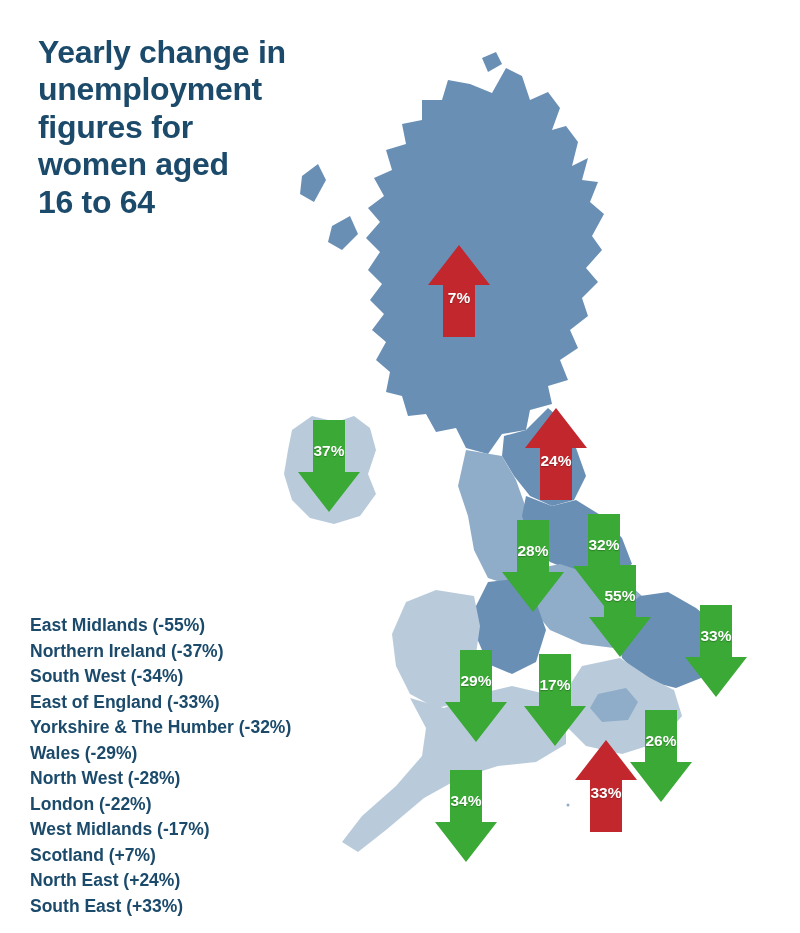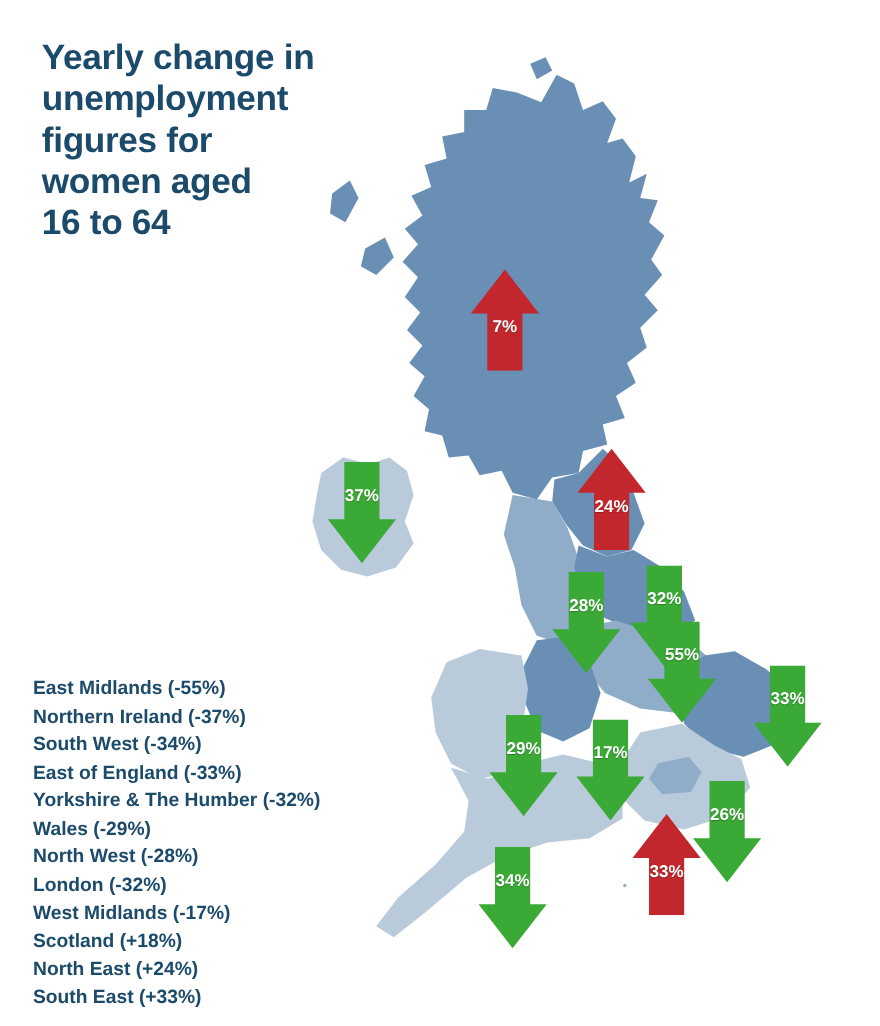--- a/index.html
+++ b/index.html
@@ -91,23 +91,23 @@
 16 to 64</div>
 
   <div id="ranking">
       <div class="rank-item top">East Midlands (-55%)</div>
       <div class="rank-item">Northern Ireland (-37%)</div>
       <div class="rank-item">South West (-34%)</div>
       <div class="rank-item">East of England (-33%)</div>
       <div class="rank-item">Yorkshire &amp; The Humber (-32%)</div>
       <div class="rank-item">Wales (-29%)</div>
       <div class="rank-item">North West (-28%)</div>
-      <div class="rank-item">London (-32%)</div>
+      <div class="rank-item">London (-22%)</div>
       <div class="rank-item">West Midlands (-17%)</div>
-      <div class="rank-item">Scotland (+18%)</div>
+      <div class="rank-item">Scotland (+7%)</div>
       <div class="rank-item">North East (+24%)</div>
       <div class="rank-item">South East (+33%)</div>
     </div>
 
   <div id="map-wrap">
     <svg id="map-svg" viewBox="0 0 570 890" xmlns="http://www.w3.org/2000/svg">
 
       <path fill="#6a8fb5" d="
         M262 63 L276 38 L292 46 L300 70 L318 62 L330 78 L322 100 L336 96 L348 112
         L342 136 L358 128 L352 150 L368 152 L360 172 L374 184 L362 206 L372 220

